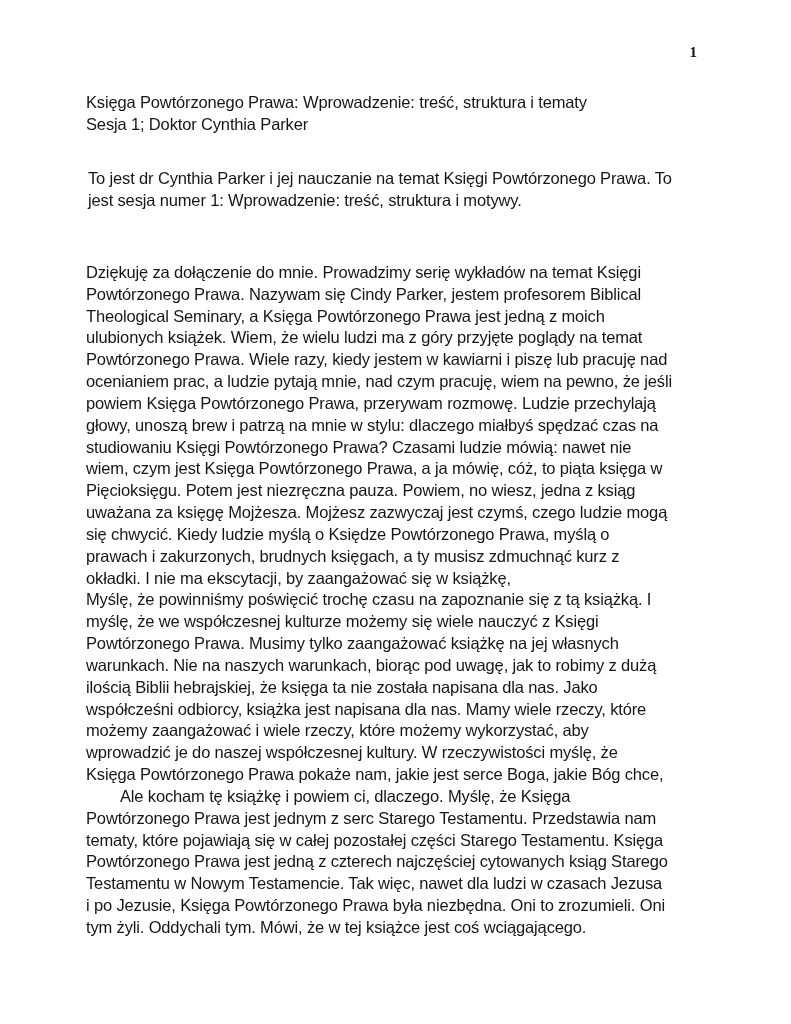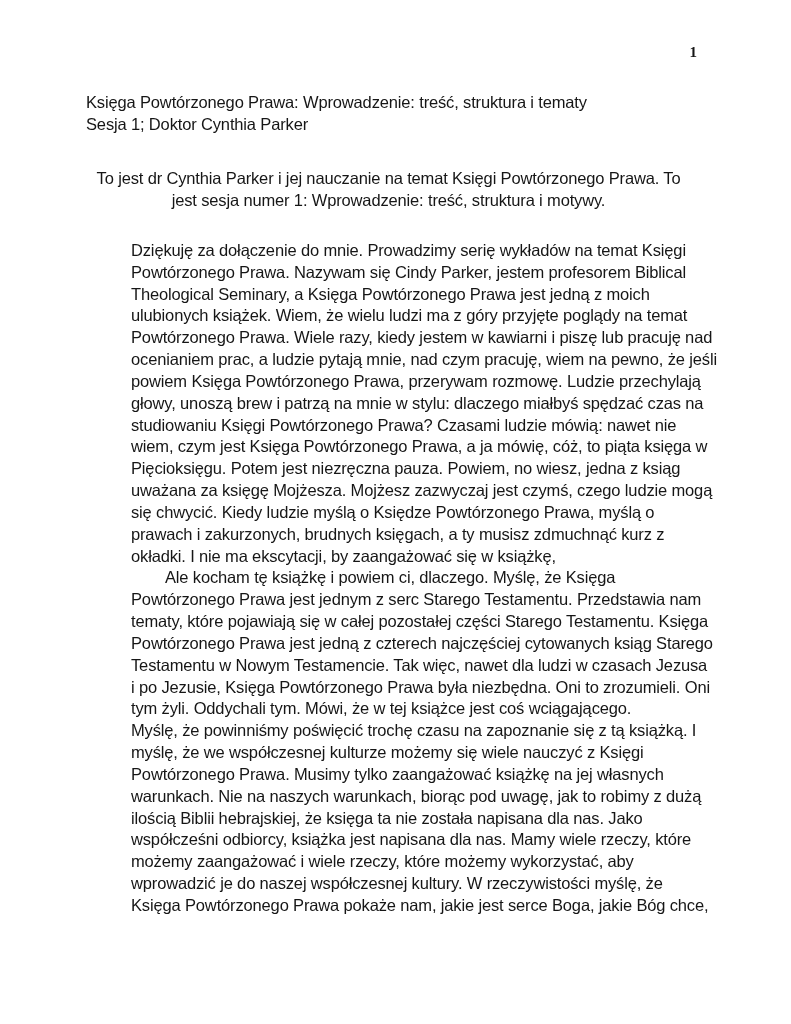--- a/index.html
+++ b/index.html
@@ -33,31 +33,29 @@
     position: absolute;
     top: 92px;
     left: 86px;
     width: 620px;
     text-align: left;
     white-space: pre;
   }
   .intro-para {
     position: absolute;
     top: 168px;
-    left: 76px;
+    left: 88px;
     width: 625px;
     white-space: pre;
-    text-align: center;
   }
   .body-text {
     position: absolute;
-    top: 240px;
+    top: 262px;
     left: 86px;
     width: 640px;
-    margin-left: 45px;
   }
   .para {
     margin: 0;
     white-space: pre;
   }
   .para.indent-first {
     text-indent: 34px;
   }
 </style>
 </head>
@@ -81,30 +79,30 @@
 ocenianiem prac, a ludzie pytają mnie, nad czym pracuję, wiem na pewno, że jeśli
 powiem Księga Powtórzonego Prawa, przerywam rozmowę. Ludzie przechylają
 głowy, unoszą brew i patrzą na mnie w stylu: dlaczego miałbyś spędzać czas na
 studiowaniu Księgi Powtórzonego Prawa? Czasami ludzie mówią: nawet nie
 wiem, czym jest Księga Powtórzonego Prawa, a ja mówię, cóż, to piąta księga w
 Pięcioksięgu. Potem jest niezręczna pauza. Powiem, no wiesz, jedna z ksiąg
 uważana za księgę Mojżesza. Mojżesz zazwyczaj jest czymś, czego ludzie mogą
 się chwycić. Kiedy ludzie myślą o Księdze Powtórzonego Prawa, myślą o
 prawach i zakurzonych, brudnych księgach, a ty musisz zdmuchnąć kurz z
 okładki. I nie ma ekscytacji, by zaangażować się w książkę,</p>
-    <p class="para indent-first">Ale kocham tę książkę i powiem ci, dlaczego. Myślę, że Księga
-Powtórzonego Prawa jest jednym z serc Starego Testamentu. Przedstawia nam
-tematy, które pojawiają się w całej pozostałej części Starego Testamentu. Księga
-Powtórzonego Prawa jest jedną z czterech najczęściej cytowanych ksiąg Starego
-Testamentu w Nowym Testamencie. Tak więc, nawet dla ludzi w czasach Jezusa
-i po Jezusie, Księga Powtórzonego Prawa była niezbędna. Oni to zrozumieli. Oni
-tym żyli. Oddychali tym. Mówi, że w tej książce jest coś wciągającego.</p>
     <p class="para">Myślę, że powinniśmy poświęcić trochę czasu na zapoznanie się z tą książką. I
 myślę, że we współczesnej kulturze możemy się wiele nauczyć z Księgi
 Powtórzonego Prawa. Musimy tylko zaangażować książkę na jej własnych
 warunkach. Nie na naszych warunkach, biorąc pod uwagę, jak to robimy z dużą
 ilością Biblii hebrajskiej, że księga ta nie została napisana dla nas. Jako
 współcześni odbiorcy, książka jest napisana dla nas. Mamy wiele rzeczy, które
 możemy zaangażować i wiele rzeczy, które możemy wykorzystać, aby
 wprowadzić je do naszej współczesnej kultury. W rzeczywistości myślę, że
 Księga Powtórzonego Prawa pokaże nam, jakie jest serce Boga, jakie Bóg chce,</p>
+    <p class="para indent-first">Ale kocham tę książkę i powiem ci, dlaczego. Myślę, że Księga
+Powtórzonego Prawa jest jednym z serc Starego Testamentu. Przedstawia nam
+tematy, które pojawiają się w całej pozostałej części Starego Testamentu. Księga
+Powtórzonego Prawa jest jedną z czterech najczęściej cytowanych ksiąg Starego
+Testamentu w Nowym Testamencie. Tak więc, nawet dla ludzi w czasach Jezusa
+i po Jezusie, Księga Powtórzonego Prawa była niezbędna. Oni to zrozumieli. Oni
+tym żyli. Oddychali tym. Mówi, że w tej książce jest coś wciągającego.</p>
   </div>
 </div>
 
 </body></html>

